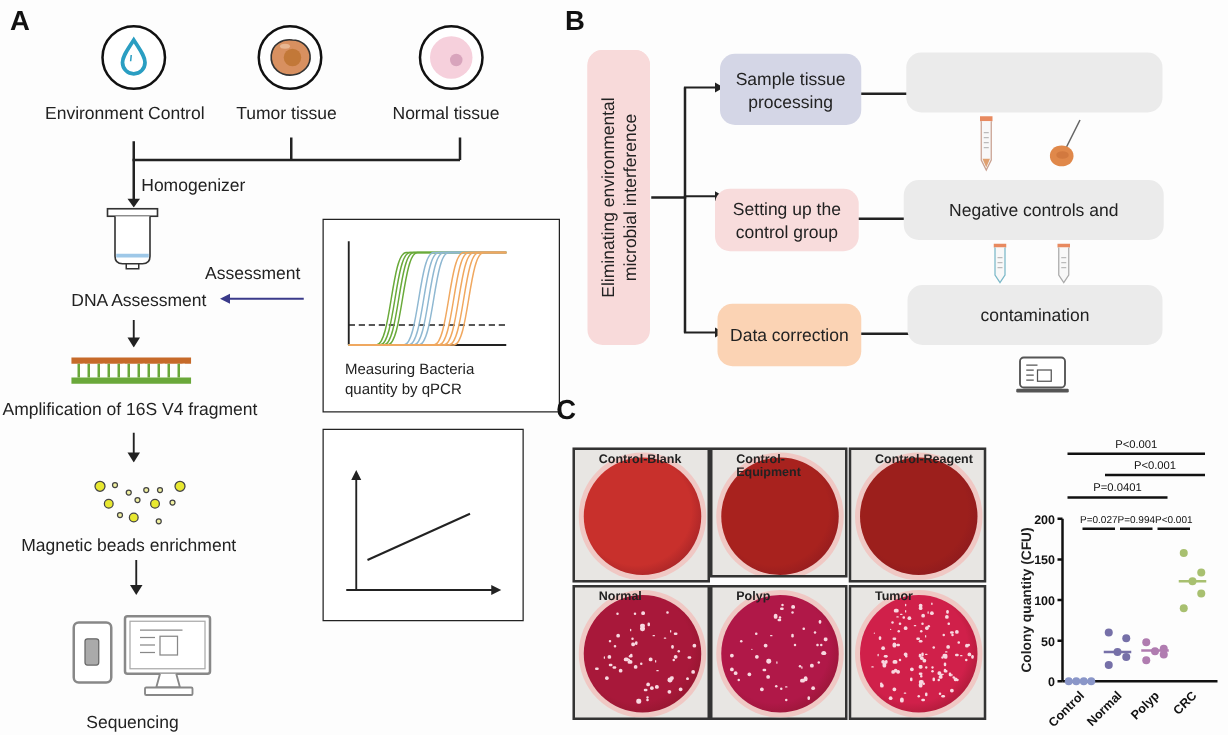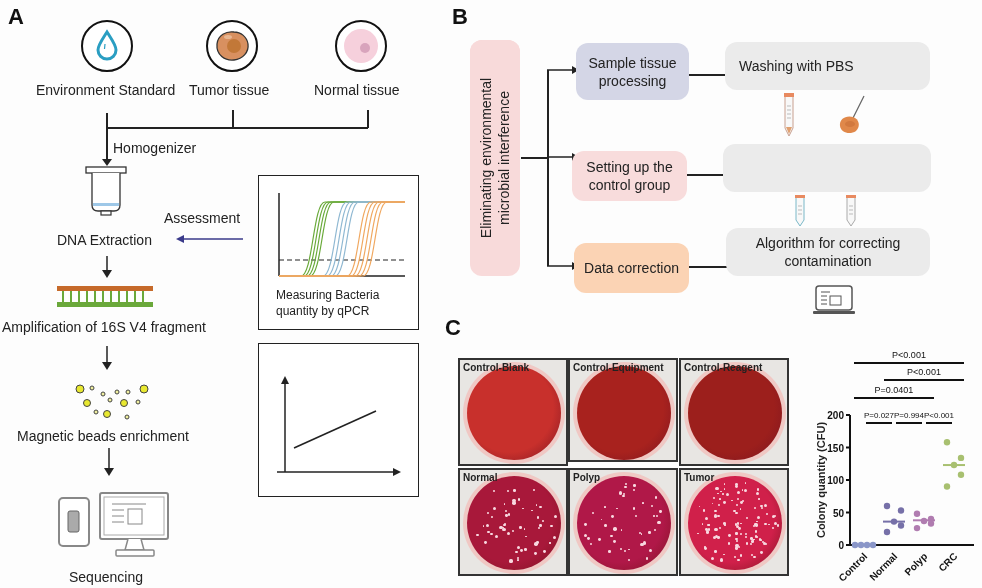--- a/index.html
+++ b/index.html
@@ -6,21 +6,21 @@
   body { width:982px; height:588px; position:relative; overflow:hidden;
          font-family:"Liberation Sans", sans-serif; color:#222; }
   .abs { position:absolute; }
   .panel-letter { font-weight:bold; font-size:22px; color:#111; }
   .lbl { font-size:14px; color:#222; white-space:nowrap; }
   .circle-icon { width:52px; height:52px; border:2px solid #111; border-radius:50%; box-sizing:border-box; background:#fff; }
   .line { background:#222; }
   .box { box-sizing:border-box; border:1.5px solid #222; background:#fff; }
   .pill { border-radius:12px; display:flex; align-items:center; justify-content:center; text-align:center; font-size:14px; line-height:18px; color:#222; box-sizing:border-box; }
   .plate-cell { box-sizing:border-box; border:2px solid #333; background:#e8e6e3; overflow:hidden; position:absolute; }
-  .plate-label { position:absolute; left:3px; top:2px; font-weight:bold; font-size:10px; color:#222; z-index:2;text-align:center; }
+  .plate-label { position:absolute; left:19px; top:2px; font-weight:bold; font-size:10px; color:#222; z-index:2; }
   .dish { position:absolute; border-radius:50%; }
   svg text { font-family:"Liberation Sans", sans-serif; }
 </style>
 </head>
 <body>
 
 <div class="abs panel-letter" style="left:8px;top:4px;">A</div>
 
 <div class="abs circle-icon" style="left:81px;top:20px;">
   <svg width="48" height="48" viewBox="0 0 48 48" style="position:absolute;left:0;top:0;">
@@ -35,40 +35,40 @@
     <ellipse cx="20" cy="15" rx="4" ry="2" fill="#f0c8a8" opacity="0.7"></ellipse>
   </svg>
 </div>
 <div class="abs circle-icon" style="left:335px;top:20px;">
   <svg width="48" height="48" viewBox="0 0 48 48" style="position:absolute;left:0;top:0;">
     <circle cx="24" cy="24" r="17" fill="#f6d0dc"></circle>
     <circle cx="28" cy="26" r="5" fill="#d8a4bc"></circle>
   </svg>
 </div>
 
-<div class="abs lbl" style="left:36px;top:82px;">Environment Standard</div>
+<div class="abs lbl" style="left:36px;top:82px;">Environment Control</div>
 <div class="abs lbl" style="left:189px;top:82px;">Tumor tissue</div>
 <div class="abs lbl" style="left:314px;top:82px;">Normal tissue</div>
 
 <div class="abs line" style="left:106px;top:113px;width:1.5px;height:50px;"></div>
 <div class="abs line" style="left:232px;top:110px;width:1.5px;height:18px;"></div>
 <div class="abs line" style="left:367px;top:110px;width:1.5px;height:18px;"></div>
 <div class="abs line" style="left:106px;top:127px;width:262px;height:1.5px;"></div>
 <div class="abs lbl" style="left:113px;top:140px;">Homogenizer</div>
 <svg class="abs" style="left:101px;top:158px;" width="12" height="8">
     <path d="M6 8 L1 1 L11 1 Z" fill="#222"></path>
   </svg>
 
 <svg class="abs" style="left:84px;top:165px;" width="44" height="52">
   <rect x="2" y="2" width="40" height="6" fill="#fff" stroke="#333" stroke-width="1.3"></rect>
   <path d="M8 8 L8 40 Q8 46 14 46 L30 46 Q36 46 36 40 L36 8" fill="#fff" stroke="#333" stroke-width="1.3"></path>
   <rect x="9" y="38" width="26" height="3" fill="#9ec8e8"></rect>
   <rect x="17" y="46" width="10" height="4" fill="#fff" stroke="#333" stroke-width="1.2"></rect>
 </svg>
-<div class="abs lbl" style="left:57px;top:232px;">DNA Extraction</div>
+<div class="abs lbl" style="left:57px;top:232px;">DNA Assessment</div>
 <div class="abs lbl" style="left:164px;top:210px;">Assessment</div>
 <svg class="abs" style="left:176px;top:234px;" width="68" height="10">
   <line x1="6" y1="5" x2="67" y2="5" stroke="#3a3a8a" stroke-width="1.5"></line>
   <path d="M0 5 L8 1 L8 9 Z" fill="#3a3a8a"></path>
 </svg>
 <svg class="abs" style="left:101px;top:256px;" width="12" height="22">
   <line x1="6" y1="0" x2="6" y2="16" stroke="#222" stroke-width="1.5"></line>
     <path d="M6 22 L1 14 L11 14 Z" fill="#222"></path>
 </svg>
 
@@ -134,21 +134,21 @@
   <line x1="56" y1="12" x2="90" y2="12" stroke="#888"></line>
     <line x1="56" y1="18" x2="68" y2="18" stroke="#888"></line>
   <line x1="56" y1="24" x2="68" y2="24" stroke="#888"></line>
     <line x1="56" y1="30" x2="68" y2="30" stroke="#888"></line>
   <rect x="72" y="17" width="14" height="15" fill="#fff" stroke="#888"></rect>
   <path d="M72 47 L69 58 L88 58 L85 47" fill="#fff" stroke="#888" stroke-width="1.5"></path>
   <rect x="60" y="58" width="38" height="6" rx="1" fill="#fff" stroke="#888" stroke-width="1.5"></rect>
 </svg>
 <div class="abs lbl" style="left:69px;top:569px;">Sequencing</div>
 
-<div class="abs box" style="left:258px;top:175px;width:161px;height:155px;">
+<div class="abs box" style="left:258px;top:175px;width:190px;height:155px;">
   <svg width="160" height="110" style="position:absolute;left:0;top:0;">
     <line x1="20" y1="17" x2="20" y2="100" stroke="#222" stroke-width="1.5"></line>
     <line x1="20" y1="100" x2="146" y2="100" stroke="#222" stroke-width="1.5"></line>
     <line x1="20" y1="84" x2="146" y2="84" stroke="#222" stroke-width="1.2" stroke-dasharray="5,3"></line>
     <g fill="none" stroke-width="1.2">
       <path id="s0" d="M20 100 L42 100 C54 100 54 26 66 26 L146 26" stroke="#6aaa3a"></path>
       <path d="M20 100 L45 100 C57 100 57 26 69 26 L146 26" stroke="#6aaa3a"></path>
       <path d="M20 100 L48 100 C60 100 60 26 72 26 L146 26" stroke="#6aaa3a"></path>
       <path d="M20 100 L51 100 C63 100 63 26 75 26 L146 26" stroke="#6aaa3a"></path>
       <path d="M20 100 L64 100 C76 100 76 26 88 26 L146 26" stroke="#8fb8d2"></path>
@@ -218,30 +218,29 @@
 <div class="abs pill" style="left:574px;top:243px;width:115px;height:50px;background:#fbd3b4;">
   <div>Data correction</div>
 </div>
 
 <div class="abs line" style="left:689px;top:74px;width:42px;height:1.5px;"></div>
 <div class="abs line" style="left:687px;top:174px;width:44px;height:1.5px;"></div>
 <div class="abs line" style="left:689px;top:266px;width:42px;height:1.5px;"></div>
 
 <div class="abs pill" style="left:725px;top:42px;width:205px;height:48px;background:#ebebeb;justify-content:flex-start;padding-left:14px;text-align:left;">
   <div>
-      <div>Washing with PBS</div>
     </div>
 </div>
 <div class="abs pill" style="left:723px;top:144px;width:208px;height:48px;background:#ebebeb;">
   <div>
+      <div>Negative controls and</div>
     </div>
 </div>
 <div class="abs pill" style="left:726px;top:228px;width:204px;height:48px;background:#ebebeb;">
   <div>
-      <div>Algorithm for correcting</div>
       <div>contamination</div>
     </div>
 </div>
 
 <svg class="abs" style="left:782px;top:92px;" width="14" height="46">
   <rect x="2" y="1" width="10" height="4" fill="#e88a60"></rect>
   <path d="M3 5 L3 36 L7 44 L11 36 L11 5" fill="#f8f8f8" stroke="#c8a090" stroke-width="1"></path>
   <g stroke="#bbb" stroke-width="1">
       <line x1="5" y1="14" x2="9" y2="14"></line>
       <line x1="5" y1="18" x2="9" y2="18"></line>

